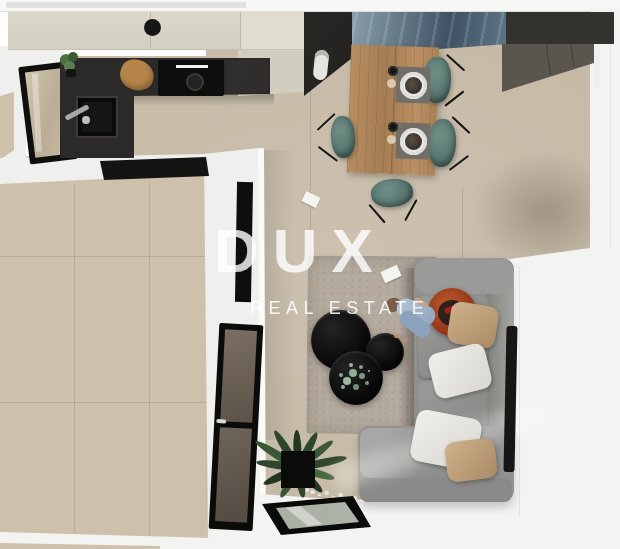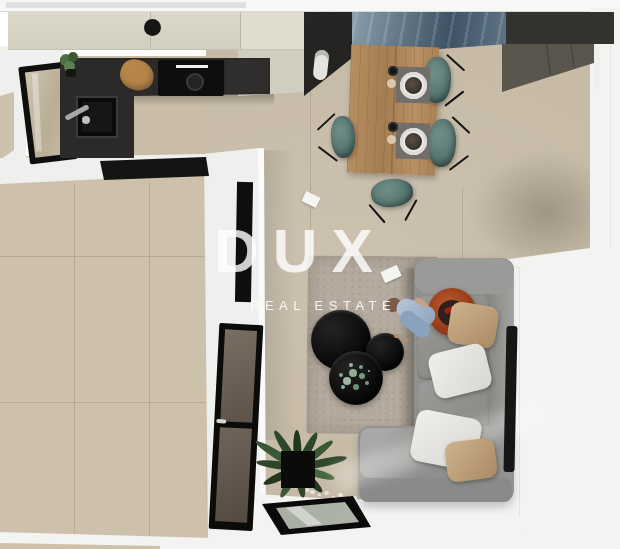--- a/index.html
+++ b/index.html
@@ -174,21 +174,21 @@
     background:linear-gradient(180deg,rgba(0,0,0,.25),transparent);}
   .shadow-pillar{left:262px;top:150px;width:34px;height:290px;
     background:linear-gradient(90deg,rgba(0,0,0,.10),transparent);}
   .shadow-sofa{left:398px;top:268px;width:18px;height:210px;
     background:linear-gradient(90deg,transparent,rgba(0,0,0,.18));}
   .line{position:absolute;background:#e3e3e1;}
 
   
   .wm{left:214px;top:220px;z-index:30;color:rgba(255,255,255,.80);}
   .wm-title{font-size:62px;font-weight:700;letter-spacing:14px;line-height:1;}
-  .wm-sub{position:absolute;left:36px;top:78px;font-size:13px;font-weight:400;letter-spacing:5.5px;
+  .wm-sub{position:absolute;left:36px;top:78px;font-size:18px;font-weight:400;letter-spacing:5.5px;
     color:rgba(255,255,255,.88);white-space:nowrap;}
 
   .z1{z-index:1}.z2{z-index:2}.z3{z-index:3}.z4{z-index:4}.z5{z-index:5}.z6{z-index:6}
 </style>
 </head>
 <body>
 
 <div class="stage">
 
   <div class="abs floor-left z1">

